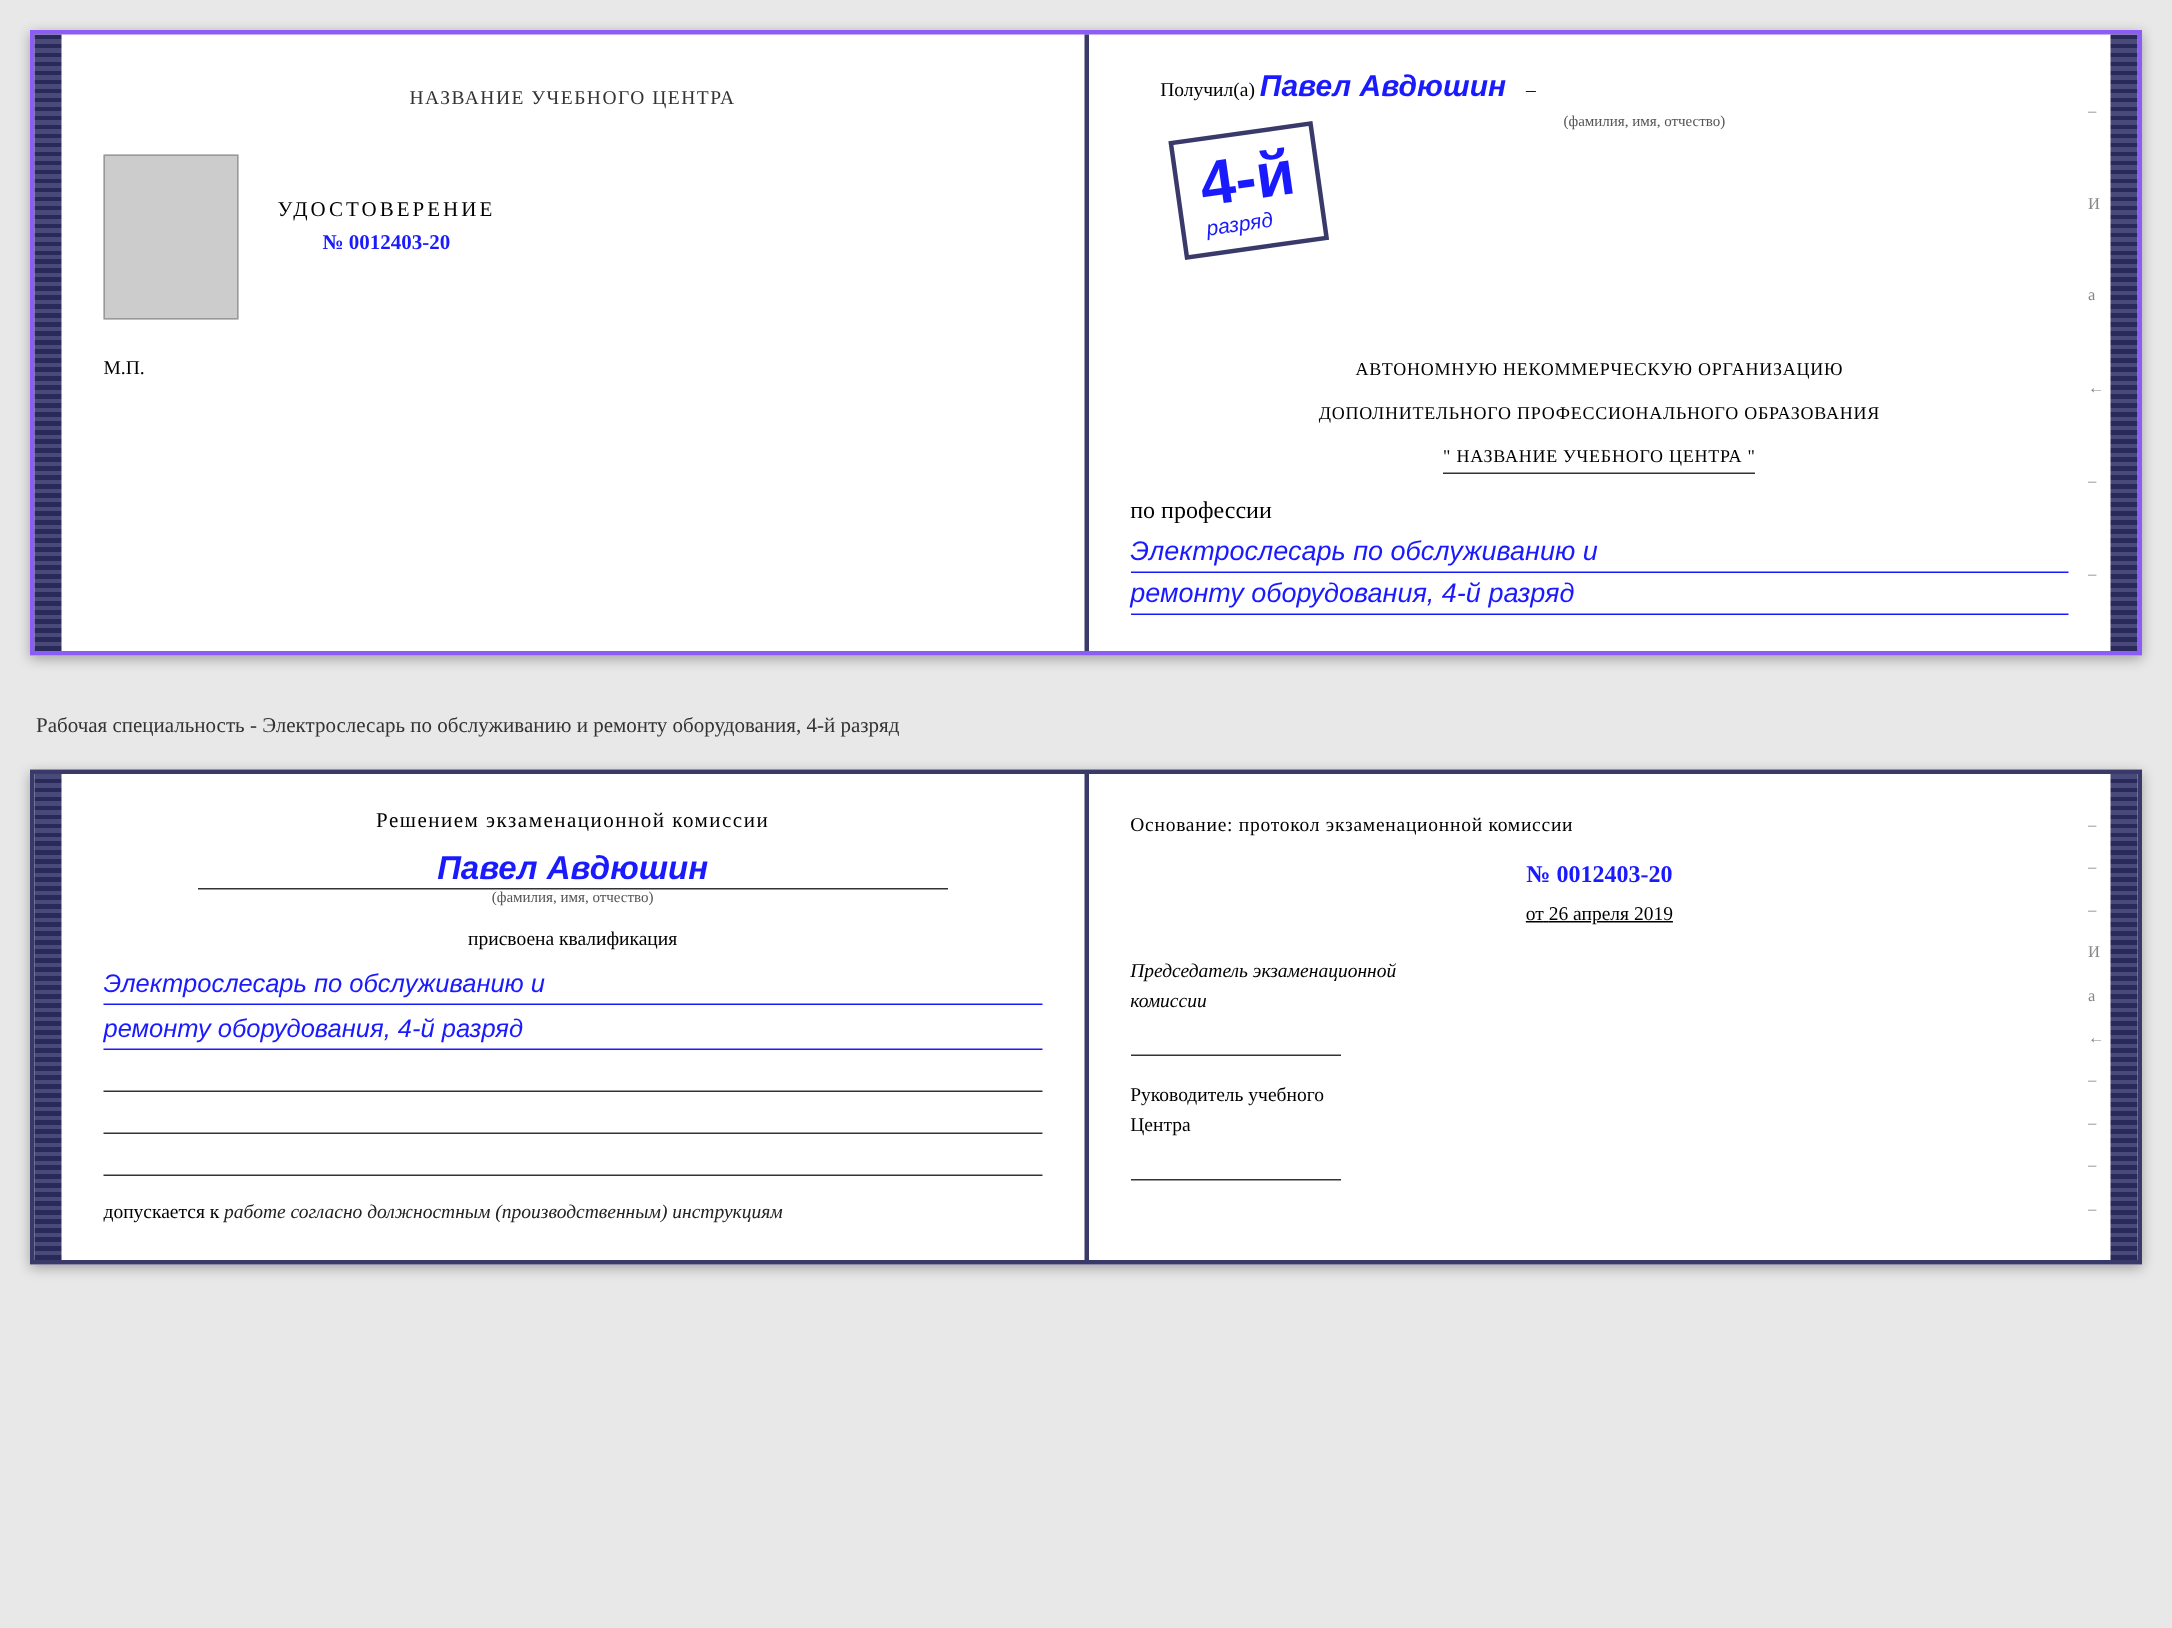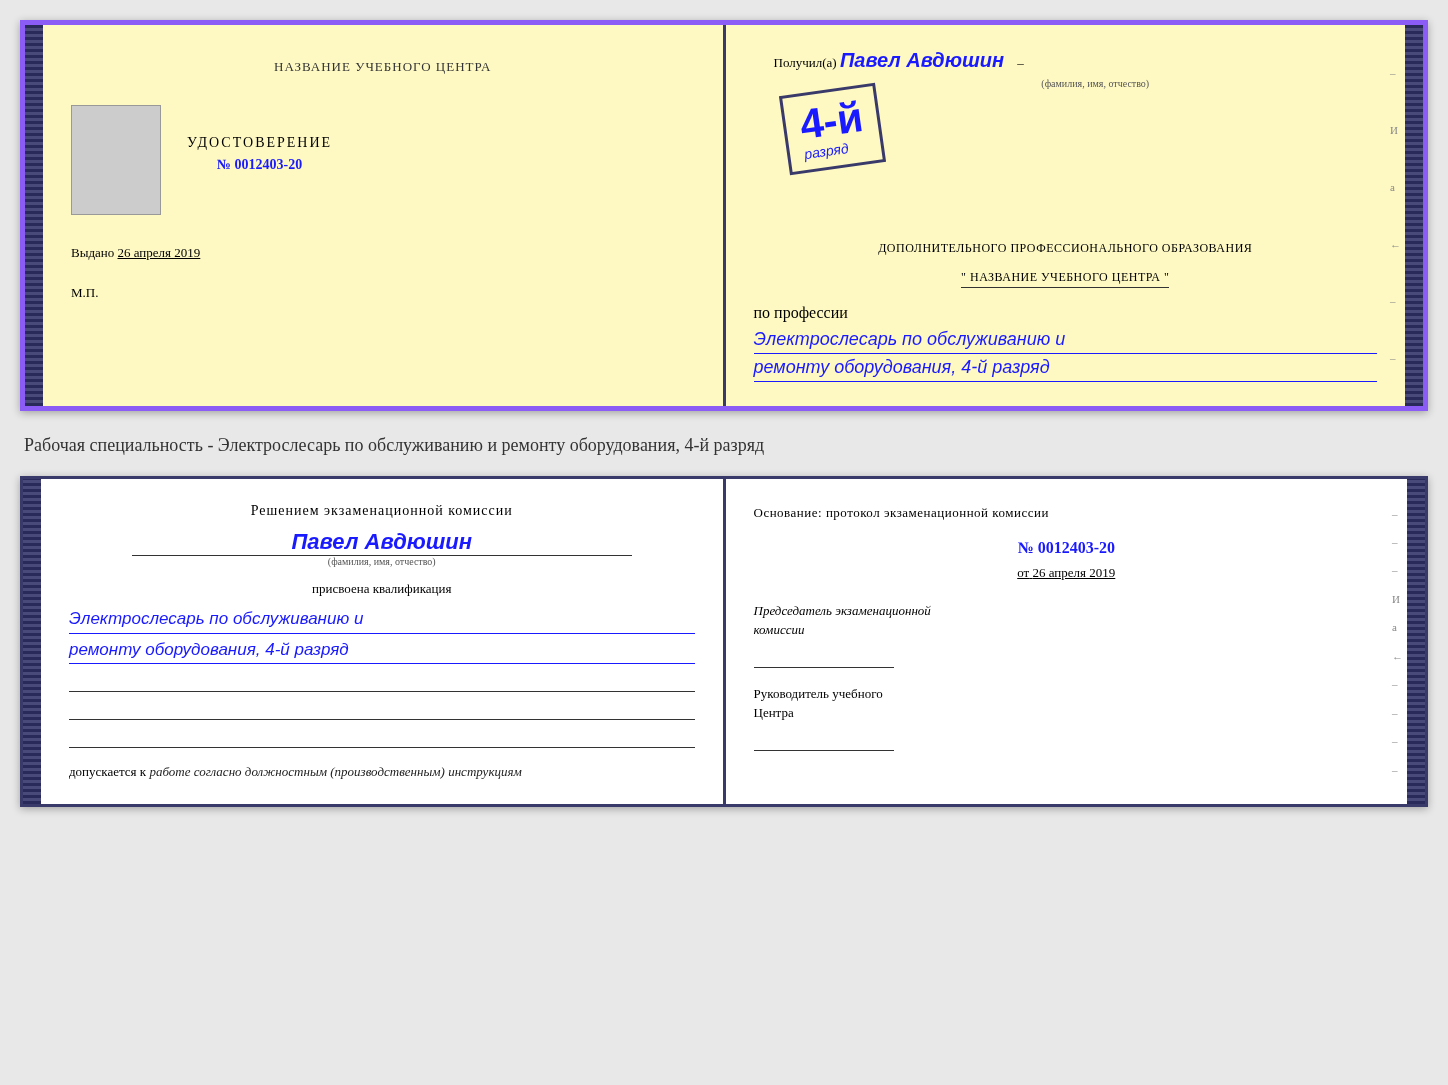--- a/index.html
+++ b/index.html
@@ -13,22 +13,22 @@
 
     .page-wrapper {
       display: flex;
       flex-direction: column;
       gap: 16px;
     }
 
     
     .document-spread {
       display: flex;
-      background: #fef9c3;
-      border: 5px solid #8b5cf6;
+      background: #ffffff;
+      border: 3px solid #8b5cf6;
       box-shadow: 0 2px 8px rgba(0,0,0,0.3);
       position: relative;
     }
 
     .doc-left, .doc-right {
       flex: 1;
       padding: 24px 28px;
       position: relative;
     }
 
@@ -200,23 +200,24 @@
       font-family: Arial, sans-serif;
       font-size: 18px;
       font-style: italic;
       color: #1a1aff;
       line-height: 1.5;
       border-bottom: 1px solid #1a1aff;
     }
 
     
     .middle-text {
-      font-size: 18px;
+      font-size: 14px;
       color: #333;
       padding: 8px 4px 4px 4px;
+      margin-top: 16px;
     }
 
     
     .bottom-spread {
       display: flex;
       background: #ffffff;
       border: 3px solid #3a3a6a;
       box-shadow: 0 2px 8px rgba(0,0,0,0.3);
     }
 
@@ -384,24 +385,20 @@
         <div class="photo-placeholder"></div>
         <div class="udostoverenie-block">
           <div class="udostoverenie-title">УДОСТОВЕРЕНИЕ</div>
           <div class="udostoverenie-num">
             <span>№</span>
             <span style="color:#1a1aff; font-weight:bold;">0012403-20</span>
           </div>
         </div>
       </div>
 
-      <div class="vydano-line">
-        <span>Выдано</span>
-        <span style="text-decoration:underline;">26 апреля 2019</span>
-      </div>
 
       <div class="mp-line">М.П.</div>
     </div>
 
     <div class="doc-right">
       <div class="received-line">
         <span>Получил(a)</span>
         <span class="received-name">Павел Авдюшин</span>
         <span style="margin-left:10px;">–</span>
       </div>
@@ -409,20 +406,21 @@
 
 
       <div class="stamp-overlay-area">
         <div class="stamp-box">
           <div class="stamp-grade">4-й</div>
           <div class="stamp-grade-sub">разряд</div>
         </div>
       </div>
 
       <div class="org-block">
+        <div class="org-text">АВТОНОМНУЮ НЕКОММЕРЧЕСКУЮ ОРГАНИЗАЦИЮ</div>
         <div class="org-text">ДОПОЛНИТЕЛЬНОГО ПРОФЕССИОНАЛЬНОГО ОБРАЗОВАНИЯ</div>
         <div class="org-text org-name-underline">" НАЗВАНИЕ УЧЕБНОГО ЦЕНТРА "</div>
       </div>
 
       <div class="po-professii">по профессии</div>
       <div class="profession-text">Электрослесарь по обслуживанию и</div>
       <div class="profession-line2">ремонту оборудования, 4-й разряд</div>
 
       <div class="right-side-text-marks">
         <span>–</span>

